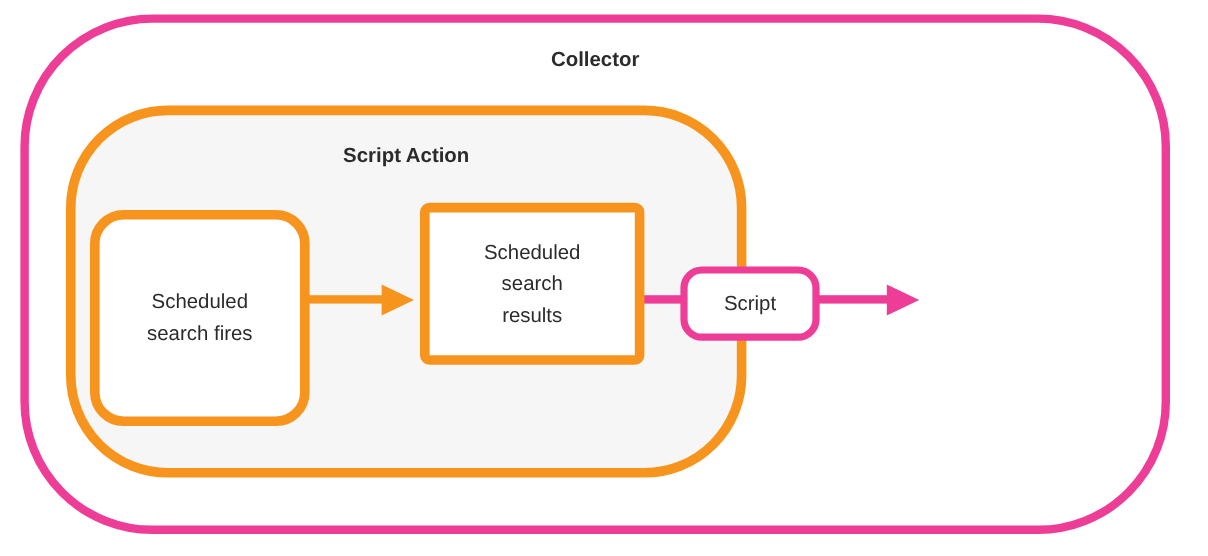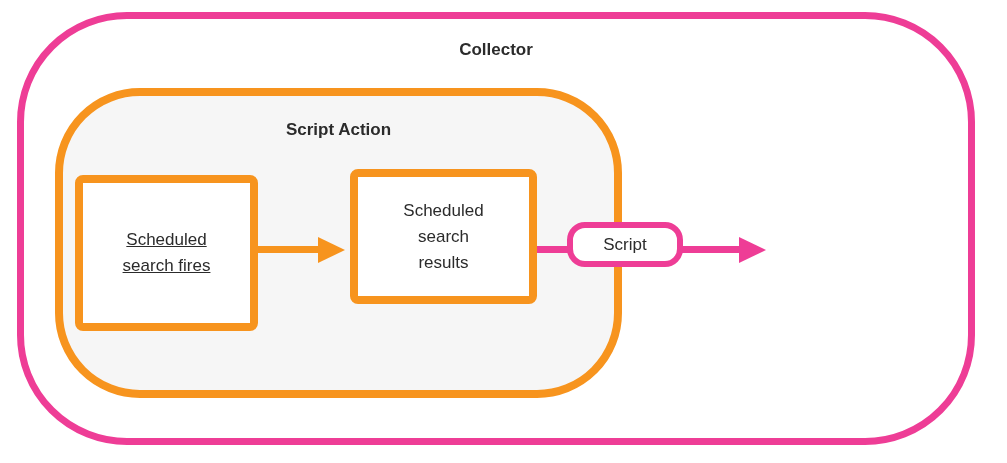--- a/index.html
+++ b/index.html
@@ -53,37 +53,36 @@
     align-items: center;
     justify-content: center;
     text-align: center;
     font-size: 17px;
     line-height: 26px;
     color: var(--text);
     z-index: 3;
   }
   .node-fires {
     left: 75px; top: 175px;
-    width: 183px; height: 156px;
+    width: 183px; height: 180px;
     border: 8px solid var(--orange);
-    border-radius: 8px;
-    text-decoration: underline;
+    border-radius: 28px;
   }
   .node-fires .node-text { width: 125px; }
   .node-results {
     left: 350px; top: 169px;
     width: 187px; height: 135px;
     border: 8px solid var(--orange);
     border-radius: 8px;
     align-items: center;
   }
   .node-results .node-text { width: 100px; }
   .node-script {
     left: 567px; top: 222px;
-    width: 116px; height: 45px;
+    width: 116px; height: 62px;
     border: 6px solid var(--pink);
     border-radius: 18px;
   }
   .node-output {
     left: 766px; top: 173px;
     width: 194px; height: 145px;
     border: 8px solid var(--pink);
     border-radius: 36px;
   }
   .line {

